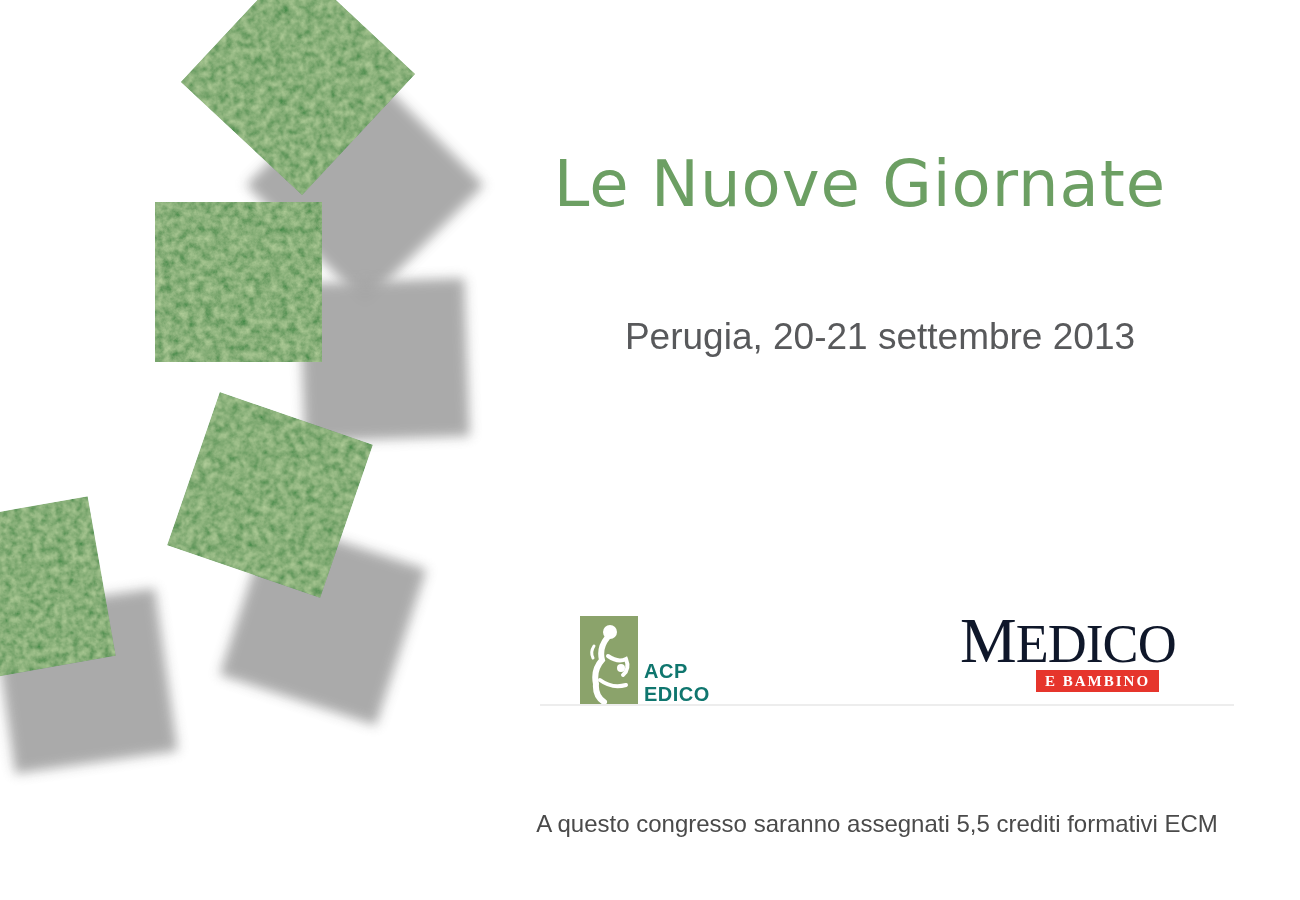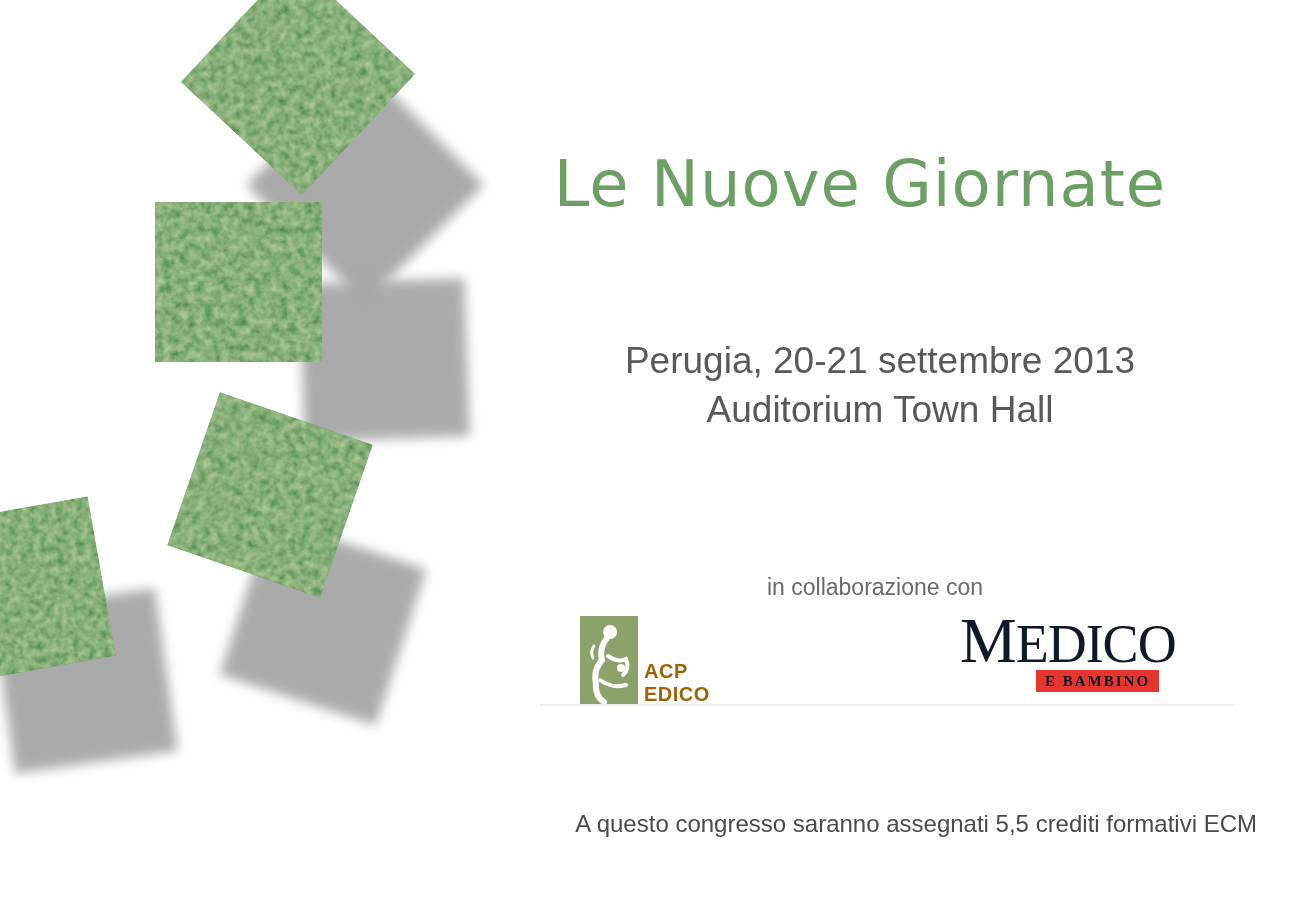--- a/index.html
+++ b/index.html
@@ -36,73 +36,73 @@
     left: 470px; top: 146px; width: 780px;
     text-align: center;
     font-family: "DejaVu Sans", sans-serif;
     font-size: 64px;
     line-height: 76px;
     letter-spacing: 1px;
     color: #6c9f63;
   }
   .event-subtitle {
     position: absolute;
-    left: 500px; top: 336px; width: 760px;
+    left: 500px; top: 312px; width: 760px;
     text-align: center;
     font-size: 37px;
     line-height: 49px;
     color: #58595b;
   }
   .collab-label {
     position: absolute;
     left: 560px; top: 574px; width: 630px;
     text-align: center;
     font-size: 23px;
     color: #6a6a6a;
   }
 
   
   .acp-logo { position: absolute; left: 580px; top: 616px; width: 160px; height: 92px; }
   .acp-logo svg { position: absolute; left: 0; top: 0; }
   .acp-text {
     position: absolute; left: 64px; top: 44px;
     font-weight: bold; font-size: 20px; line-height: 23px;
-    letter-spacing: 0.5px; color: #a16207;
+    letter-spacing: 0.5px; color: #0f766e;
   }
 
   
   .medico-logo { position: absolute; left: 960px; top: 612px; width: 250px; height: 92px; }
   .medico-wordmark {
     font-family: "Liberation Serif", serif;
     font-size: 54px; line-height: 58px;
     letter-spacing: -1px;
     color: #0f172a;
     white-space: nowrap;
   }
   .medico-initial { font-size: 1.18em; }
   .medico-badge {
     position: absolute; left: 76px; top: 58px;
-    background: #e6352c; color: #0f172a;
+    background: #e6352c; color: #ffffff;
     font-family: "Liberation Serif", serif;
     font-weight: bold; font-size: 15px;
     letter-spacing: 2px;
     padding: 3px 9px 2px 9px;
     white-space: nowrap;
   }
 
   .logos-divider {
     position: absolute;
     left: 540px; top: 704px; width: 694px; height: 2px;
     background: #ededed;
   }
 
   .ecm-note {
     position: absolute;
     left: 497px; top: 810px; width: 760px;
-    text-align: right;
+    text-align: center;
     font-size: 24px;
     color: #4a4a4a;
   }
 </style>
 </head>
 <body>
 
 <div class="canvas">
 
   <svg width="0" height="0" style="position:absolute" aria-hidden="true">
@@ -151,24 +151,22 @@
       <rect width="162" height="162" fill="#3e6e30" filter="url(#forest-d)"></rect>
     </svg>
   </div>
 
   <div class="event-title">
     <div>Le Nuove Giornate</div>
   </div>
 
   <div class="event-subtitle">
     <div>Perugia, 20-21 settembre 2013</div>
-    <div>Auditorium Town Hall</div>
   </div>
 
-  <div class="collab-label">in collaborazione con</div>
 
   <div class="acp-logo">
     <svg width="58" height="90" viewBox="0 0 58 90">
       <rect x="0" y="0" width="58" height="90" fill="#8ba36b"></rect>
       <circle cx="30" cy="16" r="7" fill="#ffffff"></circle>
       <path d="M27 22 q-8 10 -5 22 q-9 10 -6 24 q-1 12 8 18" stroke="#ffffff" stroke-width="6" fill="none" stroke-linecap="round"></path>
       <path d="M28 40 q10 7 18 3 q4 10 -3 16" stroke="#ffffff" stroke-width="4" fill="none" stroke-linecap="round"></path>
       <path d="M20 64 q12 9 26 5" stroke="#ffffff" stroke-width="4" fill="none" stroke-linecap="round"></path>
       <path d="M14 30 q-4 6 -1 12" stroke="#ffffff" stroke-width="3" fill="none" stroke-linecap="round"></path>
       <circle cx="41" cy="52" r="4" fill="#ffffff"></circle>

